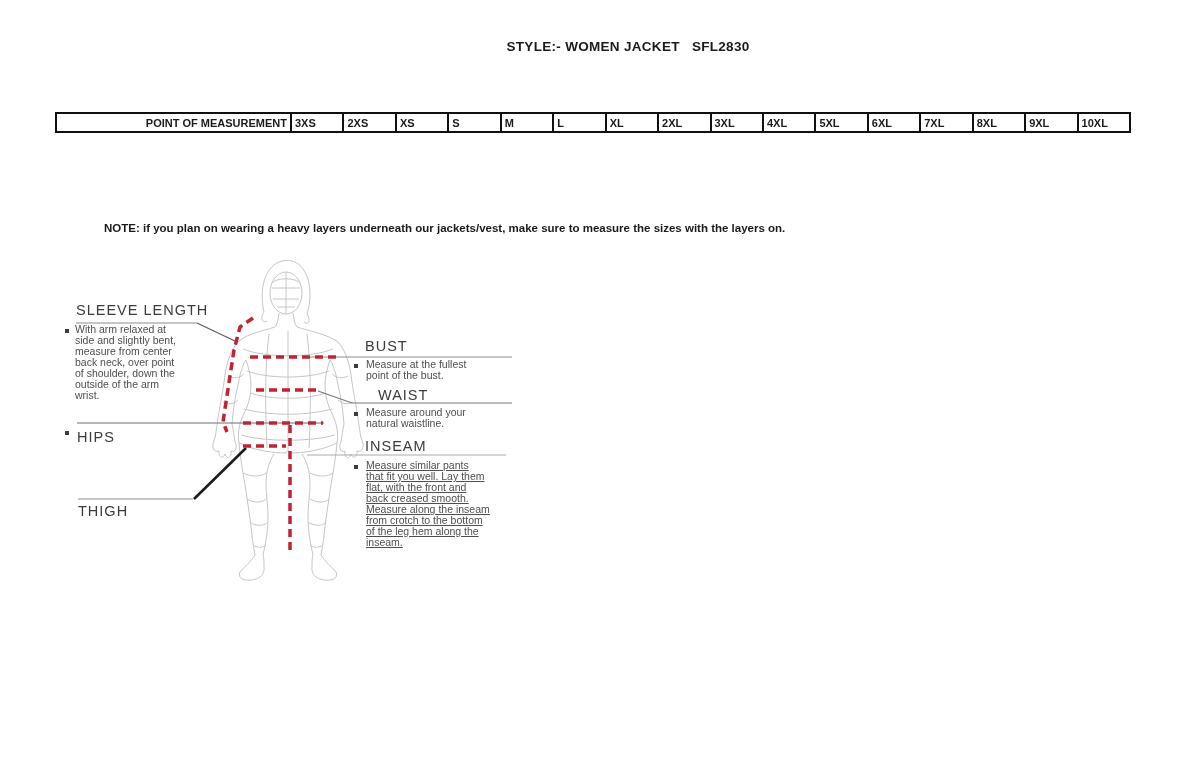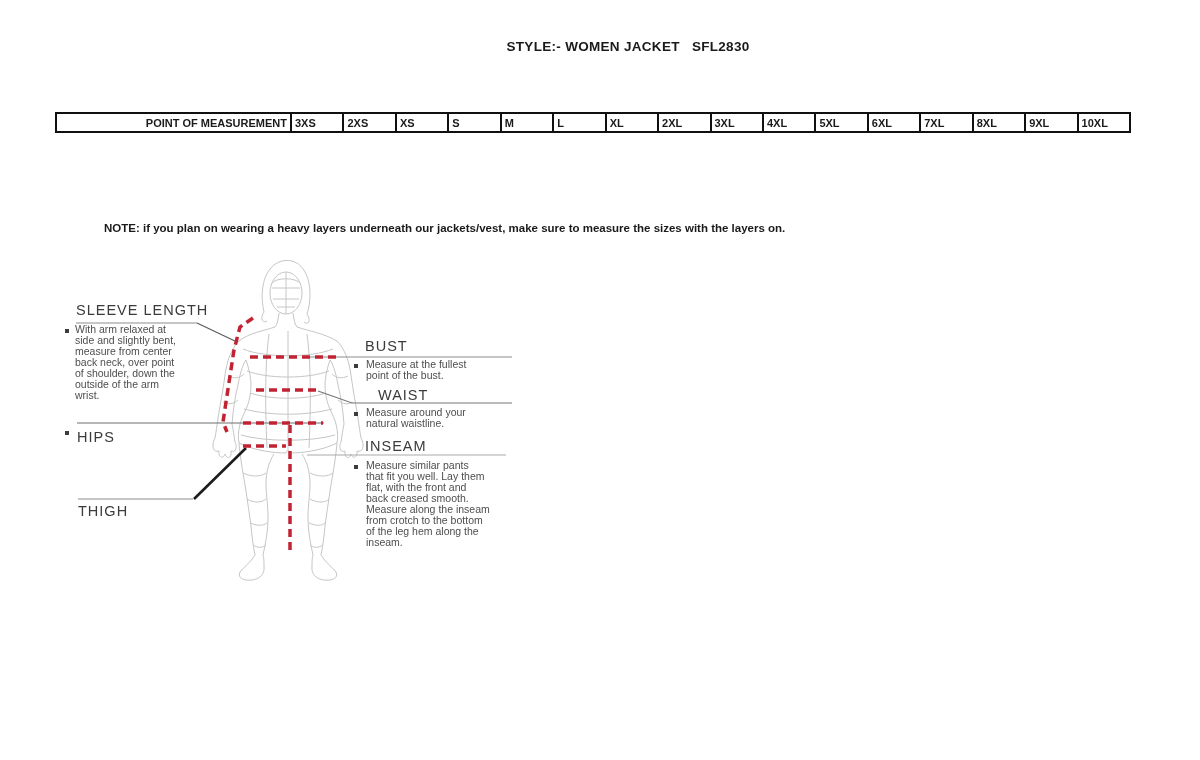--- a/index.html
+++ b/index.html
@@ -180,21 +180,21 @@
   <div class="ann-desc" style="left:306px; top:107px; width:145px;">Measure at the fullest
 point of the bust.</div>
 
   <div class="ann-title" style="left:305px; top:135px;margin-left:13px;">WAIST</div>
   <div class="bullet" style="left:294px; top:160px;"></div>
   <div class="ann-desc" style="left:306px; top:155px; width:145px;">Measure around your
 natural waistline.</div>
 
   <div class="ann-title" style="left:305px; top:186px;">INSEAM</div>
   <div class="bullet" style="left:294px; top:213px;"></div>
-  <div class="ann-desc" style="left:306px; top:208px; width:150px;">Measure similar pants
+  <div class="ann-desc" style="left:306px; top:208px; width:150px;text-decoration:underline;">Measure similar pants
 that fit you well. Lay them
 flat, with the front and
 back creased smooth.
 Measure along the inseam
 from crotch to the bottom
 of the leg hem along the
 inseam.</div>
 </div>
 
 </body></html>

